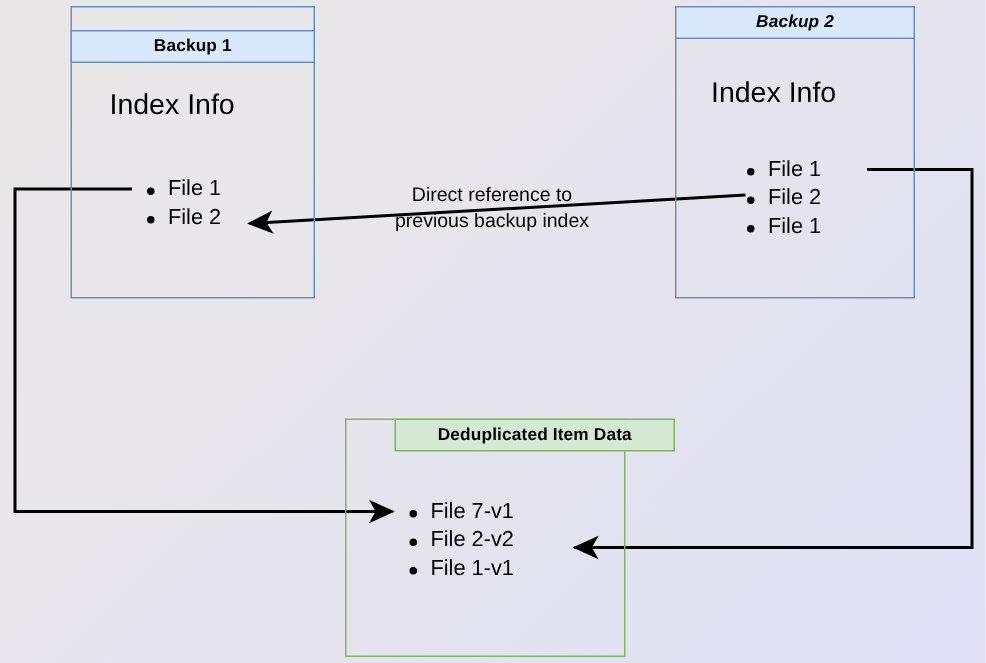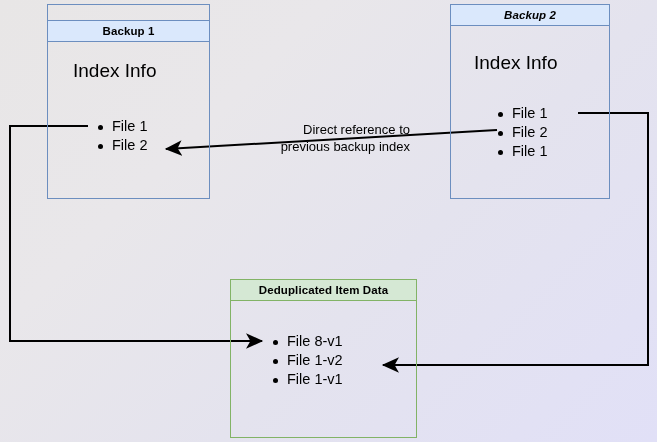--- a/index.html
+++ b/index.html
@@ -45,20 +45,21 @@
     align-items: center;
     justify-content: center;
     font-size: 11.5px;
     font-weight: bold;
     color: #000;
     letter-spacing: 0.1px;
   }
   .node-header.green {
     border-color: #82b366;
     background: #d5e8d4;
+    margin-left: 33px;
   }
   .node-title {
     position: absolute;
     font-size: 19px;
     color: #000;
     white-space: nowrap;
   }
   .file-list {
     position: absolute;
     margin: 0;
@@ -81,21 +82,21 @@
     width: 5px;
     height: 5px;
     border-radius: 50%;
     background: #000;
   }
   .edge-label {
     position: absolute;
     font-size: 13px;
     line-height: 16.5px;
     color: #000;
-    text-align: right;
+    text-align: center;
     white-space: nowrap;
   }
 </style>
 </head>
 <body>
 
 <div id="canvas">
 
   <svg class="svg-layer" viewBox="0 0 657 442" width="657" height="442">
     <defs>
@@ -124,22 +125,22 @@
   <div class="node-title" style="left:474px; top:52px;">Index Info</div>
   <ul class="file-list" style="left:495px; top:104px;">
     <li>File 1</li>
     <li>File 2</li>
     <li>File 1</li>
   </ul>
 
   <div class="node-box green" style="left:230px; top:279px; width:187px; height:159px;"></div>
   <div class="node-header green" style="left:230px; top:279px; width:187px; height:22px;">Deduplicated Item Data</div>
   <ul class="file-list" style="left:270px; top:332px;">
-    <li>File 8-v1</li>
-    <li>File 1-v2</li>
+    <li>File 7-v1</li>
+    <li>File 2-v2</li>
     <li>File 1-v1</li>
   </ul>
 
   <div class="edge-label" style="left:246px; top:122px; width:164px;">
     <div>Direct reference to</div>
     <div>previous backup index</div>
   </div>
 
 </div>
 

